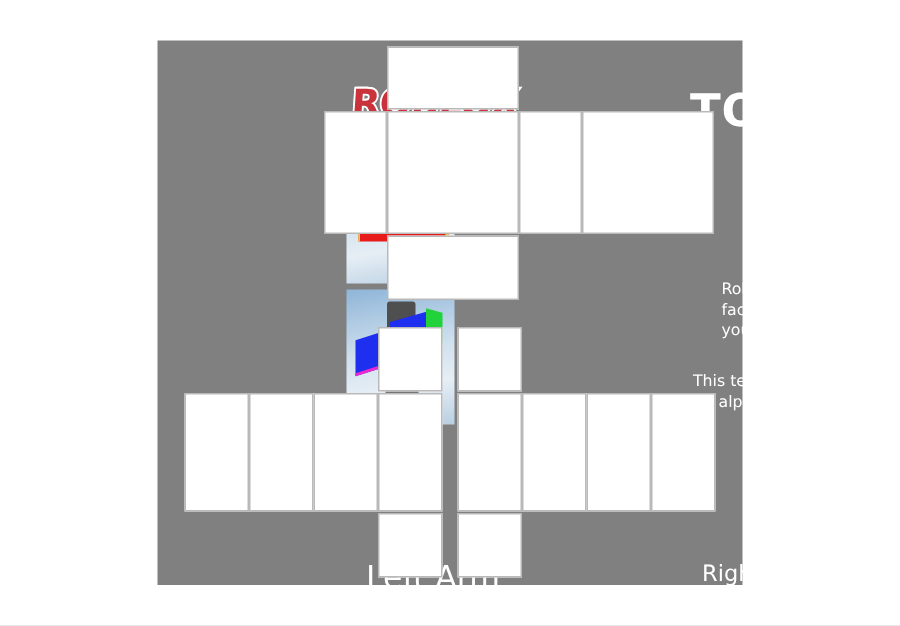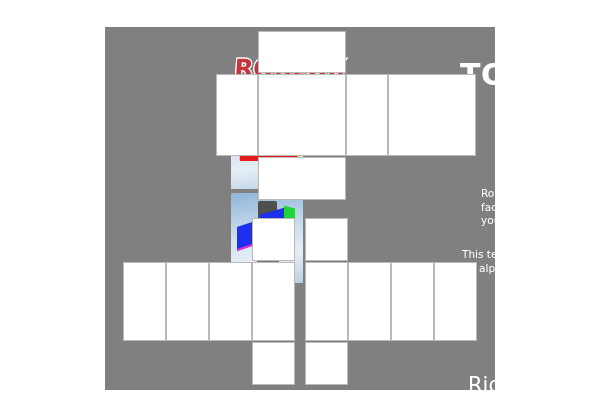--- a/index.html
+++ b/index.html
@@ -113,21 +113,21 @@
     font-size: 30px;
     font-weight: bold;
     letter-spacing: 0.5px;
   }
   .lbl-leftarm {
     left: 139px; top: 346px;
     font-size: 21px;
   }
   .lbl-rightarm {
     left: 363px; top: 346px;
-    font-size: 21px;
+    font-size: 15px;
   }
 
   .note {
     position: absolute;
     color: #ffffff;
     font-family: "DejaVu Sans", sans-serif;
     font-size: 10.5px;
     line-height: 13.5px;
   }
   .note-1 { left: 376px; top: 160px; width: 136px; }
@@ -160,20 +160,21 @@
       <div class="av-head" style="left:27px;top:8px;width:19px;height:20px;"></div>
       <div class="av-torso" style="left:27px;top:26px;width:20px;height:36px;"></div>
       <div class="av-legs" style="left:26px;top:58px;width:22px;height:28px;"></div>
       <div class="av-shirt" style="left:6px;top:30px;width:24px;height:22px;background:#1f2ff0;transform:skewY(-18deg);border-bottom:2px solid #ee27cf;"></div>
       <div class="av-shirt" style="left:29px;top:18px;width:26px;height:24px;background:#1f2ff0;transform:skewY(-16deg);"></div>
       <div class="av-shirt" style="left:53px;top:14px;width:11px;height:20px;background:#21d23a;transform:skewY(16deg);"></div>
       <div class="av-shirt" style="left:42px;top:34px;width:14px;height:9px;background:#ee27cf;transform:skewY(-16deg);"></div>
     </div>
 
     <div class="lbl lbl-torso">TORSO</div>
+    <div class="lbl lbl-leftarm">Left Arm</div>
     <div class="lbl lbl-rightarm">Right Arm</div>
 
     <div class="note note-1">Roblox folds up these faces to create a shirt for your avatar.</div>
     <div class="note note-2">This template supports 8-bit alpha channels</div>
 
     <div id="faces">
         <div class="cell" style="left: 153px; top: 4px; width: 88px; height: 42px;"></div>
         <div class="cell" style="left: 111px; top: 47px; width: 42px; height: 82px;"></div>
         <div class="cell" style="left: 153px; top: 47px; width: 88px; height: 82px;"></div>
         <div class="cell" style="left: 241px; top: 47px; width: 42px; height: 82px;"></div>

